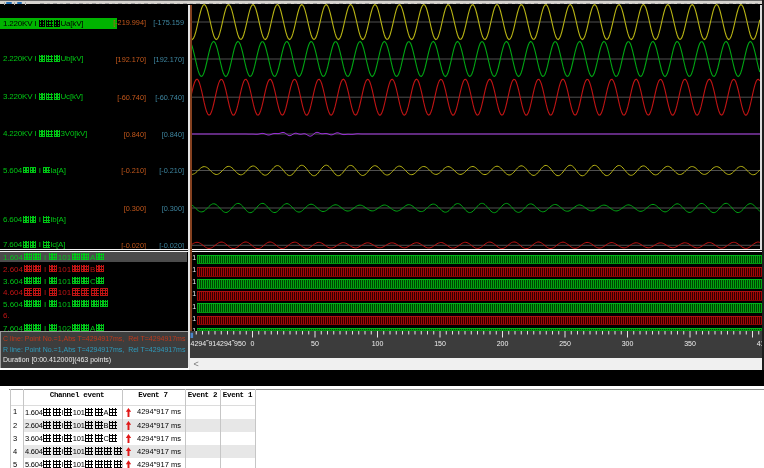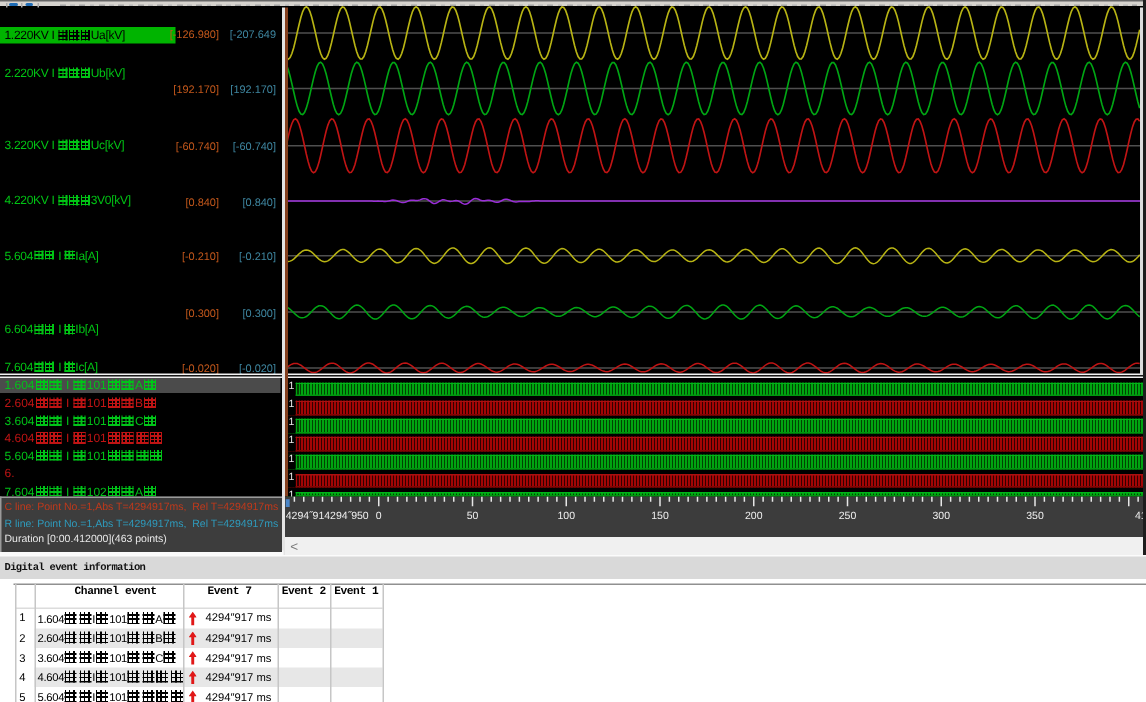--- a/index.html
+++ b/index.html
@@ -73,23 +73,23 @@
 <polyline fill="none" stroke="#00a614" stroke-width="1.1" points="1.0,39.3 2.2,42.5 3.4,46.8 4.6,51.9 5.8,57.2 7.0,62.4 8.2,66.9 9.4,70.2 10.6,72.1 11.8,72.4 13.0,71.0 14.2,68.1 15.4,64.0 16.6,59.0 17.8,53.6 19.0,48.4 20.2,43.8 21.4,40.2 22.6,38.1 23.8,37.5 25.0,38.6 26.2,41.3 27.4,45.2 28.6,50.1 29.8,55.5 31.0,60.7 32.2,65.5 33.4,69.3 34.6,71.7 35.8,72.5 37.0,71.7 38.2,69.3 39.4,65.5 40.6,60.7 41.8,55.5 43.0,50.1 44.2,45.2 45.4,41.3 46.6,38.6 47.8,37.5 49.0,38.1 50.2,40.2 51.4,43.8 52.6,48.4 53.8,53.6 55.0,59.0 56.2,64.0 57.4,68.1 58.6,71.0 59.8,72.4 61.0,72.1 62.2,70.2 63.4,66.9 64.6,62.4 65.8,57.2 67.0,51.9 68.2,46.8 69.4,42.5 70.6,39.3 71.8,37.7 73.0,37.7 74.2,39.3 75.4,42.5 76.6,46.8 77.8,51.9 79.0,57.2 80.2,62.4 81.4,66.9 82.6,70.2 83.8,72.1 85.0,72.4 86.2,71.0 87.4,68.1 88.6,64.0 89.8,59.0 91.0,53.6 92.2,48.4 93.4,43.8 94.6,40.2 95.8,38.1 97.0,37.5 98.2,38.6 99.4,41.3 100.6,45.2 101.8,50.1 103.0,55.5 104.2,60.7 105.4,65.5 106.6,69.3 107.8,71.7 109.0,72.5 110.2,71.7 111.4,69.3 112.6,65.5 113.8,60.7 115.0,55.5 116.2,50.1 117.4,45.2 118.6,41.3 119.8,38.6 121.0,37.5 122.2,38.1 123.4,40.2 124.6,43.8 125.8,48.4 127.0,53.6 128.2,59.0 129.4,64.0 130.6,68.1 131.8,71.0 133.0,72.4 134.2,72.1 135.4,70.2 136.6,66.9 137.8,62.4 139.0,57.2 140.2,51.9 141.4,46.8 142.6,42.5 143.8,39.3 145.0,37.7 146.2,37.7 147.4,39.3 148.6,42.5 149.8,46.8 151.0,51.9 152.2,57.2 153.4,62.4 154.6,66.9 155.8,70.2 157.0,72.1 158.2,72.4 159.4,71.0 160.6,68.1 161.8,64.0 163.0,59.0 164.2,53.6 165.4,48.4 166.6,43.8 167.8,40.2 169.0,38.1 170.2,37.5 171.4,38.6 172.6,41.3 173.8,45.2 175.0,50.1 176.2,55.5 177.4,60.7 178.6,65.5 179.8,69.3 181.0,71.7 182.2,72.5 183.4,71.7 184.6,69.3 185.8,65.5 187.0,60.7 188.2,55.5 189.4,50.1 190.6,45.2 191.8,41.3 193.0,38.6 194.2,37.5 195.4,38.1 196.6,40.2 197.8,43.8 199.0,48.4 200.2,53.6 201.4,59.0 202.6,64.0 203.8,68.1 205.0,71.0 206.2,72.4 207.4,72.1 208.6,70.2 209.8,66.9 211.0,62.4 212.2,57.2 213.4,51.9 214.6,46.8 215.8,42.5 217.0,39.3 218.2,37.7 219.4,37.7 220.6,39.3 221.8,42.5 223.0,46.8 224.2,51.9 225.4,57.2 226.6,62.4 227.8,66.9 229.0,70.2 230.2,72.1 231.4,72.4 232.6,71.0 233.8,68.1 235.0,64.0 236.2,59.0 237.4,53.6 238.6,48.4 239.8,43.8 241.0,40.2 242.2,38.1 243.4,37.5 244.6,38.6 245.8,41.3 247.0,45.2 248.2,50.1 249.4,55.5 250.6,60.7 251.8,65.5 253.0,69.3 254.2,71.7 255.4,72.5 256.6,71.7 257.8,69.3 259.0,65.5 260.2,60.7 261.4,55.5 262.6,50.1 263.8,45.2 265.0,41.3 266.2,38.6 267.4,37.5 268.6,38.1 269.8,40.2 271.0,43.8 272.2,48.4 273.4,53.6 274.6,59.0 275.8,64.0 277.0,68.1 278.2,71.0 279.4,72.4 280.6,72.1 281.8,70.2 283.0,66.9 284.2,62.4 285.4,57.2 286.6,51.9 287.8,46.8 289.0,42.5 290.2,39.3 291.4,37.7 292.6,37.7 293.8,39.3 295.0,42.5 296.2,46.8 297.4,51.9 298.6,57.2 299.8,62.4 301.0,66.9 302.2,70.2 303.4,72.1 304.6,72.4 305.8,71.0 307.0,68.1 308.2,64.0 309.4,59.0 310.6,53.6 311.8,48.4 313.0,43.8 314.2,40.2 315.4,38.1 316.6,37.5 317.8,38.6 319.0,41.3 320.2,45.2 321.4,50.1 322.6,55.5 323.8,60.7 325.0,65.5 326.2,69.3 327.4,71.7 328.6,72.5 329.8,71.7 331.0,69.3 332.2,65.5 333.4,60.7 334.6,55.5 335.8,50.1 337.0,45.2 338.2,41.3 339.4,38.6 340.6,37.5 341.8,38.1 343.0,40.2 344.2,43.8 345.4,48.4 346.6,53.6 347.8,59.0 349.0,64.0 350.2,68.1 351.4,71.0 352.6,72.4 353.8,72.1 355.0,70.2 356.2,66.9 357.4,62.4 358.6,57.2 359.8,51.9 361.0,46.8 362.2,42.5 363.4,39.3 364.6,37.7 365.8,37.7 367.0,39.3 368.2,42.5 369.4,46.8 370.6,51.9 371.8,57.2 373.0,62.4 374.2,66.9 375.4,70.2 376.6,72.1 377.8,72.4 379.0,71.0 380.2,68.1 381.4,64.0 382.6,59.0 383.8,53.6 385.0,48.4 386.2,43.8 387.4,40.2 388.6,38.1 389.8,37.5 391.0,38.6 392.2,41.3 393.4,45.2 394.6,50.1 395.8,55.5 397.0,60.7 398.2,65.5 399.4,69.3 400.6,71.7 401.8,72.5 403.0,71.7 404.2,69.3 405.4,65.5 406.6,60.7 407.8,55.5 409.0,50.1 410.2,45.2 411.4,41.3 412.6,38.6 413.8,37.5 415.0,38.1 416.2,40.2 417.4,43.8 418.6,48.4 419.8,53.6 421.0,59.0 422.2,64.0 423.4,68.1 424.6,71.0 425.8,72.4 427.0,72.1 428.2,70.2 429.4,66.9 430.6,62.4 431.8,57.2 433.0,51.9 434.2,46.8 435.4,42.5 436.6,39.3 437.8,37.7 439.0,37.7 440.2,39.3 441.4,42.5 442.6,46.8 443.8,51.9 445.0,57.2 446.2,62.4 447.4,66.9 448.6,70.2 449.8,72.1 451.0,72.4 452.2,71.0 453.4,68.1 454.6,64.0 455.8,59.0 457.0,53.6 458.2,48.4 459.4,43.8 460.6,40.2 461.8,38.1 463.0,37.5 464.2,38.6 465.4,41.3 466.6,45.2 467.8,50.1 469.0,55.5 470.2,60.7 471.4,65.5 472.6,69.3 473.8,71.7 475.0,72.5 476.2,71.7 477.4,69.3 478.6,65.5 479.8,60.7 481.0,55.5 482.2,50.1 483.4,45.2 484.6,41.3 485.8,38.6 487.0,37.5 488.2,38.1 489.4,40.2 490.6,43.8 491.8,48.4 493.0,53.6 494.2,59.0 495.4,64.0 496.6,68.1 497.8,71.0 499.0,72.4 500.2,72.1 501.4,70.2 502.6,66.9 503.8,62.4 505.0,57.2 506.2,51.9 507.4,46.8 508.6,42.5 509.8,39.3 511.0,37.7 512.2,37.7 513.4,39.3 514.6,42.5 515.8,46.8 517.0,51.9 518.2,57.2 519.4,62.4 520.6,66.9 521.8,70.2 523.0,72.1 524.2,72.4 525.4,71.0 526.6,68.1 527.8,64.0 529.0,59.0 530.2,53.6 531.4,48.4 532.6,43.8 533.8,40.2 535.0,38.1 536.2,37.5 537.4,38.6 538.6,41.3 539.8,45.2 541.0,50.1 542.2,55.5 543.4,60.7 544.6,65.5 545.8,69.3 547.0,71.7 548.2,72.5 549.4,71.7 550.6,69.3 551.8,65.5 553.0,60.7 554.2,55.5 555.4,50.1 556.6,45.2 557.8,41.3 559.0,38.6 560.2,37.5 561.4,38.1 562.6,40.2 563.8,43.8 565.0,48.4 566.2,53.6 567.4,59.0 568.6,64.0 569.8,68.1"></polyline>
 <polyline fill="none" stroke="#c01414" stroke-width="1.1" points="1.0,92.3 2.2,86.9 3.4,82.0 4.6,78.3 5.8,75.9 7.0,75.2 8.2,76.2 9.4,78.8 10.6,82.8 11.8,87.7 13.0,93.2 14.2,98.7 15.4,103.6 16.6,107.6 17.8,110.2 19.0,111.2 20.2,110.5 21.4,108.1 22.6,104.4 23.8,99.5 25.0,94.1 26.2,88.6 27.4,83.5 28.6,79.4 29.8,76.5 31.0,75.3 32.2,75.7 33.4,77.8 34.6,81.3 35.8,86.0 37.0,91.3 38.2,96.9 39.4,102.1 40.6,106.4 41.8,109.5 43.0,111.1 44.2,110.9 45.4,109.1 46.6,105.8 47.8,101.2 49.0,96.0 50.2,90.4 51.4,85.2 52.6,80.6 53.8,77.3 55.0,75.5 56.2,75.3 57.4,76.9 58.6,80.0 59.8,84.3 61.0,89.5 62.2,95.1 63.4,100.4 64.6,105.1 65.8,108.6 67.0,110.7 68.2,111.1 69.4,109.9 70.6,107.0 71.8,102.9 73.0,97.8 74.2,92.3 75.4,86.9 76.6,82.0 77.8,78.3 79.0,75.9 80.2,75.2 81.4,76.2 82.6,78.8 83.8,82.8 85.0,87.7 86.2,93.2 87.4,98.7 88.6,103.6 89.8,107.6 91.0,110.2 92.2,111.2 93.4,110.5 94.6,108.1 95.8,104.4 97.0,99.5 98.2,94.1 99.4,88.6 100.6,83.5 101.8,79.4 103.0,76.5 104.2,75.3 105.4,75.7 106.6,77.8 107.8,81.3 109.0,86.0 110.2,91.3 111.4,96.9 112.6,102.1 113.8,106.4 115.0,109.5 116.2,111.1 117.4,110.9 118.6,109.1 119.8,105.8 121.0,101.2 122.2,96.0 123.4,90.4 124.6,85.2 125.8,80.6 127.0,77.3 128.2,75.5 129.4,75.3 130.6,76.9 131.8,80.0 133.0,84.3 134.2,89.5 135.4,95.1 136.6,100.4 137.8,105.1 139.0,108.6 140.2,110.7 141.4,111.1 142.6,109.9 143.8,107.0 145.0,102.9 146.2,97.8 147.4,92.3 148.6,86.9 149.8,82.0 151.0,78.3 152.2,75.9 153.4,75.2 154.6,76.2 155.8,78.8 157.0,82.8 158.2,87.7 159.4,93.2 160.6,98.7 161.8,103.6 163.0,107.6 164.2,110.2 165.4,111.2 166.6,110.5 167.8,108.1 169.0,104.4 170.2,99.5 171.4,94.1 172.6,88.6 173.8,83.5 175.0,79.4 176.2,76.5 177.4,75.3 178.6,75.7 179.8,77.8 181.0,81.3 182.2,86.0 183.4,91.3 184.6,96.9 185.8,102.1 187.0,106.4 188.2,109.5 189.4,111.1 190.6,110.9 191.8,109.1 193.0,105.8 194.2,101.2 195.4,96.0 196.6,90.4 197.8,85.2 199.0,80.6 200.2,77.3 201.4,75.5 202.6,75.3 203.8,76.9 205.0,80.0 206.2,84.3 207.4,89.5 208.6,95.1 209.8,100.4 211.0,105.1 212.2,108.6 213.4,110.7 214.6,111.1 215.8,109.9 217.0,107.0 218.2,102.9 219.4,97.8 220.6,92.3 221.8,86.9 223.0,82.0 224.2,78.3 225.4,75.9 226.6,75.2 227.8,76.2 229.0,78.8 230.2,82.8 231.4,87.7 232.6,93.2 233.8,98.7 235.0,103.6 236.2,107.6 237.4,110.2 238.6,111.2 239.8,110.5 241.0,108.1 242.2,104.4 243.4,99.5 244.6,94.1 245.8,88.6 247.0,83.5 248.2,79.4 249.4,76.5 250.6,75.3 251.8,75.7 253.0,77.8 254.2,81.3 255.4,86.0 256.6,91.3 257.8,96.9 259.0,102.1 260.2,106.4 261.4,109.5 262.6,111.1 263.8,110.9 265.0,109.1 266.2,105.8 267.4,101.2 268.6,96.0 269.8,90.4 271.0,85.2 272.2,80.6 273.4,77.3 274.6,75.5 275.8,75.3 277.0,76.9 278.2,80.0 279.4,84.3 280.6,89.5 281.8,95.1 283.0,100.4 284.2,105.1 285.4,108.6 286.6,110.7 287.8,111.1 289.0,109.9 290.2,107.0 291.4,102.9 292.6,97.8 293.8,92.3 295.0,86.9 296.2,82.0 297.4,78.3 298.6,75.9 299.8,75.2 301.0,76.2 302.2,78.8 303.4,82.8 304.6,87.7 305.8,93.2 307.0,98.7 308.2,103.6 309.4,107.6 310.6,110.2 311.8,111.2 313.0,110.5 314.2,108.1 315.4,104.4 316.6,99.5 317.8,94.1 319.0,88.6 320.2,83.5 321.4,79.4 322.6,76.5 323.8,75.3 325.0,75.7 326.2,77.8 327.4,81.3 328.6,86.0 329.8,91.3 331.0,96.9 332.2,102.1 333.4,106.4 334.6,109.5 335.8,111.1 337.0,110.9 338.2,109.1 339.4,105.8 340.6,101.2 341.8,96.0 343.0,90.4 344.2,85.2 345.4,80.6 346.6,77.3 347.8,75.5 349.0,75.3 350.2,76.9 351.4,80.0 352.6,84.3 353.8,89.5 355.0,95.1 356.2,100.4 357.4,105.1 358.6,108.6 359.8,110.7 361.0,111.1 362.2,109.9 363.4,107.0 364.6,102.9 365.8,97.8 367.0,92.3 368.2,86.9 369.4,82.0 370.6,78.3 371.8,75.9 373.0,75.2 374.2,76.2 375.4,78.8 376.6,82.8 377.8,87.7 379.0,93.2 380.2,98.7 381.4,103.6 382.6,107.6 383.8,110.2 385.0,111.2 386.2,110.5 387.4,108.1 388.6,104.4 389.8,99.5 391.0,94.1 392.2,88.6 393.4,83.5 394.6,79.4 395.8,76.5 397.0,75.3 398.2,75.7 399.4,77.8 400.6,81.3 401.8,86.0 403.0,91.3 404.2,96.9 405.4,102.1 406.6,106.4 407.8,109.5 409.0,111.1 410.2,110.9 411.4,109.1 412.6,105.8 413.8,101.2 415.0,96.0 416.2,90.4 417.4,85.2 418.6,80.6 419.8,77.3 421.0,75.5 422.2,75.3 423.4,76.9 424.6,80.0 425.8,84.3 427.0,89.5 428.2,95.1 429.4,100.4 430.6,105.1 431.8,108.6 433.0,110.7 434.2,111.1 435.4,109.9 436.6,107.0 437.8,102.9 439.0,97.8 440.2,92.3 441.4,86.9 442.6,82.0 443.8,78.3 445.0,75.9 446.2,75.2 447.4,76.2 448.6,78.8 449.8,82.8 451.0,87.7 452.2,93.2 453.4,98.7 454.6,103.6 455.8,107.6 457.0,110.2 458.2,111.2 459.4,110.5 460.6,108.1 461.8,104.4 463.0,99.5 464.2,94.1 465.4,88.6 466.6,83.5 467.8,79.4 469.0,76.5 470.2,75.3 471.4,75.7 472.6,77.8 473.8,81.3 475.0,86.0 476.2,91.3 477.4,96.9 478.6,102.1 479.8,106.4 481.0,109.5 482.2,111.1 483.4,110.9 484.6,109.1 485.8,105.8 487.0,101.2 488.2,96.0 489.4,90.4 490.6,85.2 491.8,80.6 493.0,77.3 494.2,75.5 495.4,75.3 496.6,76.9 497.8,80.0 499.0,84.3 500.2,89.5 501.4,95.1 502.6,100.4 503.8,105.1 505.0,108.6 506.2,110.7 507.4,111.1 508.6,109.9 509.8,107.0 511.0,102.9 512.2,97.8 513.4,92.3 514.6,86.9 515.8,82.0 517.0,78.3 518.2,75.9 519.4,75.2 520.6,76.2 521.8,78.8 523.0,82.8 524.2,87.7 525.4,93.2 526.6,98.7 527.8,103.6 529.0,107.6 530.2,110.2 531.4,111.2 532.6,110.5 533.8,108.1 535.0,104.4 536.2,99.5 537.4,94.1 538.6,88.6 539.8,83.5 541.0,79.4 542.2,76.5 543.4,75.3 544.6,75.7 545.8,77.8 547.0,81.3 548.2,86.0 549.4,91.3 550.6,96.9 551.8,102.1 553.0,106.4 554.2,109.5 555.4,111.1 556.6,110.9 557.8,109.1 559.0,105.8 560.2,101.2 561.4,96.0 562.6,90.4 563.8,85.2 565.0,80.6 566.2,77.3 567.4,75.5 568.6,75.3 569.8,76.9"></polyline>
 <polyline fill="none" stroke="#9a2ed8" stroke-width="1" points="1.0,130.00 2.0,130.00 3.0,130.00 4.0,130.00 5.0,130.00 6.0,130.00 7.0,130.00 8.0,130.00 9.0,130.00 10.0,130.00 11.0,130.00 12.0,130.00 13.0,130.00 14.0,130.00 15.0,130.00 16.0,130.00 17.0,130.00 18.0,130.00 19.0,130.00 20.0,130.00 21.0,130.00 22.0,130.00 23.0,130.00 24.0,130.00 25.0,130.00 26.0,130.00 27.0,130.00 28.0,130.00 29.0,130.00 30.0,130.00 31.0,130.00 32.0,130.00 33.0,130.00 34.0,130.00 35.0,130.00 36.0,130.00 37.0,130.00 38.0,130.00 39.0,130.00 40.0,130.00 41.0,130.00 42.0,130.00 43.0,130.00 44.0,130.00 45.0,130.00 46.0,130.00 47.0,130.00 48.0,130.00 49.0,130.00 50.0,130.00 51.0,130.00 52.0,130.00 53.0,130.00 54.0,130.00 55.0,130.00 56.0,130.00 57.0,130.04 58.0,130.08 59.0,130.10 60.0,130.10 61.0,130.09 62.0,130.08 63.0,130.10 64.0,130.15 65.0,130.22 66.0,130.28 67.0,130.28 68.0,130.19 69.0,130.01 70.0,129.77 71.0,129.54 72.0,129.40 73.0,129.42 74.0,129.61 75.0,129.96 76.0,130.38 77.0,130.75 78.0,130.99 79.0,131.02 80.0,130.82 81.0,130.48 82.0,130.07 83.0,129.72 84.0,129.50 85.0,129.44 86.0,129.50 87.0,129.59 88.0,129.62 89.0,129.50 90.0,129.24 91.0,128.89 92.0,128.57 93.0,128.43 94.0,128.57 95.0,129.01 96.0,129.69 97.0,130.47 98.0,131.17 99.0,131.61 100.0,131.68 101.0,131.38 102.0,130.82 103.0,130.15 104.0,129.58 105.0,129.24 106.0,129.19 107.0,129.40 108.0,129.74 109.0,130.07 110.0,130.26 111.0,130.25 112.0,130.08 113.0,129.85 114.0,129.72 115.0,129.81 116.0,130.16 117.0,130.73 118.0,131.37 119.0,131.91 120.0,132.17 121.0,132.04 122.0,131.52 123.0,130.71 124.0,129.81 125.0,129.01 126.0,128.49 127.0,128.33 128.0,128.49 129.0,128.87 130.0,129.31 131.0,129.65 132.0,129.82 133.0,129.79 134.0,129.65 135.0,129.51 136.0,129.48 137.0,129.62 138.0,129.93 139.0,130.32 140.0,130.67 141.0,130.86 142.0,130.80 143.0,130.49 144.0,130.01 145.0,129.48 146.0,129.04 147.0,128.81 148.0,128.84 149.0,129.10 150.0,129.51 151.0,129.95 152.0,130.31 153.0,130.53 154.0,130.59 155.0,130.53 156.0,130.41 157.0,130.30 158.0,130.26 159.0,130.27 160.0,130.33 161.0,130.38 162.0,130.39 163.0,130.33 164.0,130.20 165.0,130.05 166.0,129.92 167.0,129.83 168.0,129.81 169.0,129.85 170.0,129.92 171.0,129.98 172.0,130.00 173.0,130.00 174.0,130.00 175.0,130.00 176.0,130.00 177.0,130.00 178.0,130.00 179.0,130.00 180.0,130.00 181.0,130.00 182.0,130.00 183.0,130.00 184.0,130.00 185.0,130.00 186.0,130.00 187.0,130.00 188.0,130.00 189.0,130.00 190.0,130.00 191.0,130.00 192.0,130.00 193.0,130.00 194.0,130.00 195.0,130.00 196.0,130.00 197.0,130.00 198.0,130.00 199.0,130.00 200.0,130.00 201.0,130.00 202.0,130.00 203.0,130.00 204.0,130.00 205.0,130.00 206.0,130.00 207.0,130.00 208.0,130.00 209.0,130.00 210.0,130.00 211.0,130.00 212.0,130.00 213.0,130.00 214.0,130.00 215.0,130.00 216.0,130.00 217.0,130.00 218.0,130.00 219.0,130.00 220.0,130.00 221.0,130.00 222.0,130.00 223.0,130.00 224.0,130.00 225.0,130.00 226.0,130.00 227.0,130.00 228.0,130.00 229.0,130.00 230.0,130.00 231.0,130.00 232.0,130.00 233.0,130.00 234.0,130.00 235.0,130.00 236.0,130.00 237.0,130.00 238.0,130.00 239.0,130.00 240.0,130.00 241.0,130.00 242.0,130.00 243.0,130.00 244.0,130.00 245.0,130.00 246.0,130.00 247.0,130.00 248.0,130.00 249.0,130.00 250.0,130.00 251.0,130.00 252.0,130.00 253.0,130.00 254.0,130.00 255.0,130.00 256.0,130.00 257.0,130.00 258.0,130.00 259.0,130.00 260.0,130.00 261.0,130.00 262.0,130.00 263.0,130.00 264.0,130.00 265.0,130.00 266.0,130.00 267.0,130.00 268.0,130.00 269.0,130.00 270.0,130.00 271.0,130.00 272.0,130.00 273.0,130.00 274.0,130.00 275.0,130.00 276.0,130.00 277.0,130.00 278.0,130.00 279.0,130.00 280.0,130.00 281.0,130.00 282.0,130.00 283.0,130.00 284.0,130.00 285.0,130.00 286.0,130.00 287.0,130.00 288.0,130.00 289.0,130.00 290.0,130.00 291.0,130.00 292.0,130.00 293.0,130.00 294.0,130.00 295.0,130.00 296.0,130.00 297.0,130.00 298.0,130.00 299.0,130.00 300.0,130.00 301.0,130.00 302.0,130.00 303.0,130.00 304.0,130.00 305.0,130.00 306.0,130.00 307.0,130.00 308.0,130.00 309.0,130.00 310.0,130.00 311.0,130.00 312.0,130.00 313.0,130.00 314.0,130.00 315.0,130.00 316.0,130.00 317.0,130.00 318.0,130.00 319.0,130.00 320.0,130.00 321.0,130.00 322.0,130.00 323.0,130.00 324.0,130.00 325.0,130.00 326.0,130.00 327.0,130.00 328.0,130.00 329.0,130.00 330.0,130.00 331.0,130.00 332.0,130.00 333.0,130.00 334.0,130.00 335.0,130.00 336.0,130.00 337.0,130.00 338.0,130.00 339.0,130.00 340.0,130.00 341.0,130.00 342.0,130.00 343.0,130.00 344.0,130.00 345.0,130.00 346.0,130.00 347.0,130.00 348.0,130.00 349.0,130.00 350.0,130.00 351.0,130.00 352.0,130.00 353.0,130.00 354.0,130.00 355.0,130.00 356.0,130.00 357.0,130.00 358.0,130.00 359.0,130.00 360.0,130.00 361.0,130.00 362.0,130.00 363.0,130.00 364.0,130.00 365.0,130.00 366.0,130.00 367.0,130.00 368.0,130.00 369.0,130.00 370.0,130.00 371.0,130.00 372.0,130.00 373.0,130.00 374.0,130.00 375.0,130.00 376.0,130.00 377.0,130.00 378.0,130.00 379.0,130.00 380.0,130.00 381.0,130.00 382.0,130.00 383.0,130.00 384.0,130.00 385.0,130.00 386.0,130.00 387.0,130.00 388.0,130.00 389.0,130.00 390.0,130.00 391.0,130.00 392.0,130.00 393.0,130.00 394.0,130.00 395.0,130.00 396.0,130.00 397.0,130.00 398.0,130.00 399.0,130.00 400.0,130.00 401.0,130.00 402.0,130.00 403.0,130.00 404.0,130.00 405.0,130.00 406.0,130.00 407.0,130.00 408.0,130.00 409.0,130.00 410.0,130.00 411.0,130.00 412.0,130.00 413.0,130.00 414.0,130.00 415.0,130.00 416.0,130.00 417.0,130.00 418.0,130.00 419.0,130.00 420.0,130.00 421.0,130.00 422.0,130.00 423.0,130.00 424.0,130.00 425.0,130.00 426.0,130.00 427.0,130.00 428.0,130.00 429.0,130.00 430.0,130.00 431.0,130.00 432.0,130.00 433.0,130.00 434.0,130.00 435.0,130.00 436.0,130.00 437.0,130.00 438.0,130.00 439.0,130.00 440.0,130.00 441.0,130.00 442.0,130.00 443.0,130.00 444.0,130.00 445.0,130.00 446.0,130.00 447.0,130.00 448.0,130.00 449.0,130.00 450.0,130.00 451.0,130.00 452.0,130.00 453.0,130.00 454.0,130.00 455.0,130.00 456.0,130.00 457.0,130.00 458.0,130.00 459.0,130.00 460.0,130.00 461.0,130.00 462.0,130.00 463.0,130.00 464.0,130.00 465.0,130.00 466.0,130.00 467.0,130.00 468.0,130.00 469.0,130.00 470.0,130.00 471.0,130.00 472.0,130.00 473.0,130.00 474.0,130.00 475.0,130.00 476.0,130.00 477.0,130.00 478.0,130.00 479.0,130.00 480.0,130.00 481.0,130.00 482.0,130.00 483.0,130.00 484.0,130.00 485.0,130.00 486.0,130.00 487.0,130.00 488.0,130.00 489.0,130.00 490.0,130.00 491.0,130.00 492.0,130.00 493.0,130.00 494.0,130.00 495.0,130.00 496.0,130.00 497.0,130.00 498.0,130.00 499.0,130.00 500.0,130.00 501.0,130.00 502.0,130.00 503.0,130.00 504.0,130.00 505.0,130.00 506.0,130.00 507.0,130.00 508.0,130.00 509.0,130.00 510.0,130.00 511.0,130.00 512.0,130.00 513.0,130.00 514.0,130.00 515.0,130.00 516.0,130.00 517.0,130.00 518.0,130.00 519.0,130.00 520.0,130.00 521.0,130.00 522.0,130.00 523.0,130.00 524.0,130.00 525.0,130.00 526.0,130.00 527.0,130.00 528.0,130.00 529.0,130.00 530.0,130.00 531.0,130.00 532.0,130.00 533.0,130.00 534.0,130.00 535.0,130.00 536.0,130.00 537.0,130.00 538.0,130.00 539.0,130.00 540.0,130.00 541.0,130.00 542.0,130.00 543.0,130.00 544.0,130.00 545.0,130.00 546.0,130.00 547.0,130.00 548.0,130.00 549.0,130.00 550.0,130.00 551.0,130.00 552.0,130.00 553.0,130.00 554.0,130.00 555.0,130.00 556.0,130.00 557.0,130.00 558.0,130.00 559.0,130.00 560.0,130.00 561.0,130.00 562.0,130.00 563.0,130.00 564.0,130.00 565.0,130.00 566.0,130.00 567.0,130.00 568.0,130.00 569.0,130.00 570.0,130.00"></polyline>
 <polyline fill="none" stroke="#b8b414" stroke-width="1" points="1.0,170.3 2.2,170.4 3.4,170.1 4.6,169.6 5.8,168.7 7.0,167.6 8.2,166.4 9.4,165.2 10.6,164.2 11.8,163.3 13.0,162.8 14.2,162.6 15.4,162.8 16.6,163.3 17.8,164.1 19.0,165.2 20.2,166.4 21.4,167.6 22.6,168.7 23.8,169.6 25.0,170.2 26.2,170.5 27.4,170.4 28.6,169.9 29.8,169.1 31.0,168.0 32.2,166.8 33.4,165.6 34.6,164.4 35.8,163.4 37.0,162.7 38.2,162.4 39.4,162.4 40.6,162.9 41.8,163.7 43.0,164.7 44.2,166.0 45.4,167.3 46.6,168.5 47.8,169.6 49.0,170.3 50.2,170.8 51.4,170.8 52.6,170.4 53.8,169.6 55.0,168.6 56.2,167.3 57.4,165.9 58.6,164.6 59.8,163.5 61.0,162.6 62.2,162.1 63.4,162.0 64.6,162.3 65.8,163.1 67.0,164.1 68.2,165.4 69.4,166.9 70.6,168.3 71.8,169.5 73.0,170.5 74.2,171.1 75.4,171.2 76.6,170.9 77.8,170.2 79.0,169.2 80.2,167.8 81.4,166.4 82.6,164.9 83.8,163.6 85.0,162.5 86.2,161.8 87.4,161.6 88.6,161.8 89.8,162.5 91.0,163.5 92.2,164.9 93.4,166.4 94.6,167.9 95.8,169.3 97.0,170.5 98.2,171.2 99.4,171.6 100.6,171.4 101.8,170.8 103.0,169.8 104.2,168.4 105.4,166.9 106.6,165.3 107.8,163.8 109.0,162.6 110.2,161.7 111.4,161.3 112.6,161.4 113.8,161.9 115.0,162.9 116.2,164.3 117.4,165.8 118.6,167.4 119.8,169.0 121.0,170.3 122.2,171.2 123.4,171.7 124.6,171.7 125.8,171.2 127.0,170.3 128.2,169.0 129.4,167.4 130.6,165.8 131.8,164.3 133.0,162.9 134.2,161.9 135.4,161.3 136.6,161.2 137.8,161.6 139.0,162.5 140.2,163.8 141.4,165.3 142.6,166.9 143.8,168.5 145.0,169.9 146.2,170.9 147.4,171.6 148.6,171.7 149.8,171.4 151.0,170.6 152.2,169.4 153.4,168.0 154.6,166.4 155.8,164.8 157.0,163.4 158.2,162.3 159.4,161.6 160.6,161.4 161.8,161.6 163.0,162.3 164.2,163.4 165.4,164.8 166.6,166.4 167.8,167.9 169.0,169.3 170.2,170.4 171.4,171.2 172.6,171.5 173.8,171.3 175.0,170.7 176.2,169.7 177.4,168.4 178.6,166.9 179.8,165.4 181.0,164.0 182.2,162.9 183.4,162.1 184.6,161.7 185.8,161.8 187.0,162.4 188.2,163.3 189.4,164.5 190.6,165.9 191.8,167.3 193.0,168.7 194.2,169.8 195.4,170.6 196.6,171.0 197.8,171.0 199.0,170.6 200.2,169.7 201.4,168.6 202.6,167.3 203.8,165.9 205.0,164.6 206.2,163.5 207.4,162.7 208.6,162.2 209.8,162.1 211.0,162.5 212.2,163.2 213.4,164.3 214.6,165.5 215.8,166.8 217.0,168.1 218.2,169.2 219.4,170.1 220.6,170.6 221.8,170.7 223.0,170.4 224.2,169.8 225.4,168.8 226.6,167.7 227.8,166.4 229.0,165.2 230.2,164.0 231.4,163.2 232.6,162.6 233.8,162.5 235.0,162.7 236.2,163.2 237.4,164.1 238.6,165.2 239.8,166.4 241.0,167.6 242.2,168.7 243.4,169.6 244.6,170.2 245.8,170.4 247.0,170.3 248.2,169.8 249.4,169.0 250.6,168.0 251.8,166.8 253.0,165.6 254.2,164.5 255.4,163.6 256.6,162.9 257.8,162.6 259.0,162.7 260.2,163.1 261.4,163.9 262.6,164.8 263.8,166.0 265.0,167.2 266.2,168.3 267.4,169.3 268.6,170.0 269.8,170.4 271.0,170.4 272.2,170.0 273.4,169.3 274.6,168.4 275.8,167.2 277.0,166.0 278.2,164.8 279.4,163.8 280.6,163.0 281.8,162.6 283.0,162.5 284.2,162.8 285.4,163.5 286.6,164.4 287.8,165.6 289.0,166.8 290.2,168.0 291.4,169.1 292.6,170.0 293.8,170.5 295.0,170.6 296.2,170.4 297.4,169.8 298.6,168.8 299.8,167.7 301.0,166.4 302.2,165.1 303.4,164.0 304.6,163.0 305.8,162.4 307.0,162.2 308.2,162.4 309.4,163.0 310.6,163.9 311.8,165.1 313.0,166.4 314.2,167.7 315.4,169.0 316.6,170.0 317.8,170.7 319.0,171.0 320.2,170.9 321.4,170.3 322.6,169.4 323.8,168.2 325.0,166.9 326.2,165.4 327.4,164.1 328.6,163.0 329.8,162.2 331.0,161.8 332.2,161.9 333.4,162.4 334.6,163.3 335.8,164.5 337.0,165.9 338.2,167.4 339.4,168.8 340.6,170.0 341.8,170.9 343.0,171.3 344.2,171.4 345.4,170.9 346.6,170.0 347.8,168.8 349.0,167.4 350.2,165.9 351.4,164.4 352.6,163.1 353.8,162.1 355.0,161.5 356.2,161.4 357.4,161.8 358.6,162.7 359.8,163.9 361.0,165.3 362.2,166.9 363.4,168.4 364.6,169.8 365.8,170.9 367.0,171.5 368.2,171.7 369.4,171.4 370.6,170.6 371.8,169.4 373.0,168.0 374.2,166.4 375.4,164.8 376.6,163.3 377.8,162.2 379.0,161.5 380.2,161.2 381.4,161.5 382.6,162.2 383.8,163.3 385.0,164.8 386.2,166.4 387.4,168.0 388.6,169.5 389.8,170.7 391.0,171.5 392.2,171.8 393.4,171.6 394.6,171.0 395.8,169.9 397.0,168.5 398.2,166.9 399.4,165.3 400.6,163.8 401.8,162.5 403.0,161.7 404.2,161.3 405.4,161.4 406.6,161.9 407.8,162.9 409.0,164.3 410.2,165.8 411.4,167.4 412.6,168.9 413.8,170.2 415.0,171.1 416.2,171.6 417.4,171.6 418.6,171.1 419.8,170.2 421.0,168.9 422.2,167.4 423.4,165.8 424.6,164.4 425.8,163.1 427.0,162.1 428.2,161.6 429.4,161.5 430.6,161.9 431.8,162.8 433.0,164.0 434.2,165.4 435.4,166.9 436.6,168.3 437.8,169.6 439.0,170.6 440.2,171.2 441.4,171.3 442.6,171.0 443.8,170.2 445.0,169.2 446.2,167.8 447.4,166.4 448.6,165.0 449.8,163.7 451.0,162.7 452.2,162.1 453.4,161.9 454.6,162.1 455.8,162.8 457.0,163.8 458.2,165.0 459.4,166.4 460.6,167.8 461.8,169.0 463.0,170.0 464.2,170.6 465.4,170.9 466.6,170.7 467.8,170.2 469.0,169.3 470.2,168.1 471.4,166.8 472.6,165.5 473.8,164.3 475.0,163.3 476.2,162.6 477.4,162.3 478.6,162.4 479.8,162.9 481.0,163.7 482.2,164.7 483.4,166.0 484.6,167.2 485.8,168.4 487.0,169.4 488.2,170.2 489.4,170.5 490.6,170.5 491.8,170.1 493.0,169.4 494.2,168.4 495.4,167.2 496.6,166.0 497.8,164.8 499.0,163.8 500.2,163.0 501.4,162.6 502.6,162.6 503.8,162.9 505.0,163.5 506.2,164.5 507.4,165.6 508.6,166.8 509.8,168.0 511.0,169.0 512.2,169.8 513.4,170.3 514.6,170.4 515.8,170.2 517.0,169.6 518.2,168.7 519.4,167.6 520.6,166.4 521.8,165.2 523.0,164.2 524.2,163.3 525.4,162.8 526.6,162.6 527.8,162.8 529.0,163.3 530.2,164.1 531.4,165.2 532.6,166.4 533.8,167.6 535.0,168.7 536.2,169.6 537.4,170.2 538.6,170.5 539.8,170.4 541.0,169.9 542.2,169.1 543.4,168.0 544.6,166.8 545.8,165.6 547.0,164.4 548.2,163.4 549.4,162.8 550.6,162.4 551.8,162.5 553.0,162.9 554.2,163.7 555.4,164.7 556.6,166.0 557.8,167.3 559.0,168.5 560.2,169.5 561.4,170.3 562.6,170.7 563.8,170.7 565.0,170.4 566.2,169.6 567.4,168.5 568.6,167.3 569.8,165.9"></polyline>
 <polyline fill="none" stroke="#00a614" stroke-width="1" points="1.0,200.7 2.2,201.3 3.4,202.2 4.6,203.3 5.8,204.5 7.0,205.6 8.2,206.6 9.4,207.4 10.6,207.8 11.8,207.9 13.0,207.6 14.2,207.0 15.4,206.1 16.6,204.9 17.8,203.7 19.0,202.4 20.2,201.3 21.4,200.5 22.6,199.9 23.8,199.8 25.0,200.0 26.2,200.6 27.4,201.6 28.6,202.8 29.8,204.1 31.0,205.4 32.2,206.6 33.4,207.6 34.6,208.2 35.8,208.5 37.0,208.3 38.2,207.7 39.4,206.7 40.6,205.5 41.8,204.1 43.0,202.7 44.2,201.4 45.4,200.4 46.6,199.7 47.8,199.4 49.0,199.5 50.2,200.1 51.4,201.0 52.6,202.2 53.8,203.6 55.0,205.1 56.2,206.4 57.4,207.5 58.6,208.3 59.8,208.7 61.0,208.6 62.2,208.1 63.4,207.2 64.6,206.0 65.8,204.6 67.0,203.2 68.2,201.8 69.4,200.6 70.6,199.8 71.8,199.4 73.0,199.4 74.2,199.8 75.4,200.7 76.6,201.8 77.8,203.2 79.0,204.6 80.2,206.0 81.4,207.1 82.6,208.0 83.8,208.5 85.0,208.5 86.2,208.2 87.4,207.4 88.6,206.3 89.8,205.0 91.0,203.7 92.2,202.3 93.4,201.2 94.6,200.3 95.8,199.8 97.0,199.6 98.2,199.9 99.4,200.6 100.6,201.6 101.8,202.8 103.0,204.1 104.2,205.4 105.4,206.5 106.6,207.4 107.8,207.9 109.0,208.1 110.2,207.9 111.4,207.3 112.6,206.4 113.8,205.3 115.0,204.1 116.2,202.9 117.4,201.8 118.6,201.0 119.8,200.4 121.0,200.2 122.2,200.3 123.4,200.8 124.6,201.6 125.8,202.6 127.0,203.7 128.2,204.8 129.4,205.9 130.6,206.7 131.8,207.3 133.0,207.5 134.2,207.4 135.4,207.0 136.6,206.3 137.8,205.5 139.0,204.4 140.2,203.4 141.4,202.4 142.6,201.6 143.8,201.1 145.0,200.8 146.2,200.8 147.4,201.1 148.6,201.7 149.8,202.5 151.0,203.4 152.2,204.4 153.4,205.3 154.6,206.1 155.8,206.7 157.0,207.0 158.2,207.0 159.4,206.8 160.6,206.3 161.8,205.5 163.0,204.7 164.2,203.8 165.4,202.9 166.6,202.1 167.8,201.5 169.0,201.2 170.2,201.1 171.4,201.3 172.6,201.7 173.8,202.4 175.0,203.2 176.2,204.1 177.4,205.0 178.6,205.7 179.8,206.4 181.0,206.8 182.2,206.9 183.4,206.8 184.6,206.4 185.8,205.7 187.0,205.0 188.2,204.1 189.4,203.2 190.6,202.4 191.8,201.7 193.0,201.2 194.2,201.0 195.4,201.1 196.6,201.5 197.8,202.1 199.0,202.9 200.2,203.8 201.4,204.7 202.6,205.6 203.8,206.3 205.0,206.8 206.2,207.1 207.4,207.1 208.6,206.7 209.8,206.2 211.0,205.4 212.2,204.4 213.4,203.4 214.6,202.5 215.8,201.6 217.0,201.0 218.2,200.7 219.4,200.7 220.6,201.0 221.8,201.6 223.0,202.4 224.2,203.4 225.4,204.4 226.6,205.5 227.8,206.4 229.0,207.1 230.2,207.5 231.4,207.6 232.6,207.4 233.8,206.8 235.0,205.9 236.2,204.9 237.4,203.7 238.6,202.6 239.8,201.5 241.0,200.7 242.2,200.2 243.4,200.1 244.6,200.3 245.8,200.9 247.0,201.8 248.2,202.9 249.4,204.1 250.6,205.3 251.8,206.5 253.0,207.4 254.2,208.0 255.4,208.2 256.6,208.0 257.8,207.5 259.0,206.6 260.2,205.4 261.4,204.1 262.6,202.8 263.8,201.6 265.0,200.5 266.2,199.9 267.4,199.6 268.6,199.7 269.8,200.2 271.0,201.1 272.2,202.3 273.4,203.6 274.6,205.0 275.8,206.4 277.0,207.4 278.2,208.2 279.4,208.6 280.6,208.5 281.8,208.0 283.0,207.2 284.2,206.0 285.4,204.6 286.6,203.2 287.8,201.8 289.0,200.6 290.2,199.8 291.4,199.4 292.6,199.4 293.8,199.8 295.0,200.6 296.2,201.8 297.4,203.2 298.6,204.6 299.8,206.0 301.0,207.2 302.2,208.1 303.4,208.6 304.6,208.7 305.8,208.3 307.0,207.5 308.2,206.4 309.4,205.1 310.6,203.6 311.8,202.3 313.0,201.0 314.2,200.1 315.4,199.6 316.6,199.4 317.8,199.7 319.0,200.4 320.2,201.5 321.4,202.7 322.6,204.1 323.8,205.5 325.0,206.7 326.2,207.6 327.4,208.2 328.6,208.4 329.8,208.1 331.0,207.5 332.2,206.6 333.4,205.4 334.6,204.1 335.8,202.8 337.0,201.7 338.2,200.7 339.4,200.1 340.6,199.9 341.8,200.0 343.0,200.6 344.2,201.4 345.4,202.5 346.6,203.7 347.8,204.9 349.0,206.0 350.2,206.9 351.4,207.5 352.6,207.8 353.8,207.7 355.0,207.3 356.2,206.5 357.4,205.6 358.6,204.5 359.8,203.3 361.0,202.3 362.2,201.4 363.4,200.8 364.6,200.5 365.8,200.5 367.0,200.9 368.2,201.5 369.4,202.4 370.6,203.4 371.8,204.4 373.0,205.4 374.2,206.3 375.4,206.9 376.6,207.2 377.8,207.2 379.0,207.0 380.2,206.4 381.4,205.6 382.6,204.7 383.8,203.8 385.0,202.8 386.2,202.0 387.4,201.4 388.6,201.0 389.8,200.9 391.0,201.2 392.2,201.6 393.4,202.3 394.6,203.2 395.8,204.1 397.0,205.0 398.2,205.8 399.4,206.4 400.6,206.8 401.8,206.9 403.0,206.8 404.2,206.4 405.4,205.8 406.6,205.0 407.8,204.1 409.0,203.2 410.2,202.4 411.4,201.7 412.6,201.3 413.8,201.1 415.0,201.2 416.2,201.5 417.4,202.1 418.6,202.9 419.8,203.8 421.0,204.7 422.2,205.5 423.4,206.2 424.6,206.7 425.8,206.9 427.0,206.9 428.2,206.6 429.4,206.0 430.6,205.3 431.8,204.4 433.0,203.5 434.2,202.6 435.4,201.8 436.6,201.2 437.8,200.9 439.0,200.9 440.2,201.2 441.4,201.7 442.6,202.5 443.8,203.4 445.0,204.4 446.2,205.4 447.4,206.2 448.6,206.9 449.8,207.3 451.0,207.3 452.2,207.1 453.4,206.6 454.6,205.8 455.8,204.8 457.0,203.7 458.2,202.7 459.4,201.7 460.6,201.0 461.8,200.5 463.0,200.4 464.2,200.6 465.4,201.1 466.6,201.9 467.8,203.0 469.0,204.1 470.2,205.2 471.4,206.3 472.6,207.1 473.8,207.7 475.0,207.9 476.2,207.8 477.4,207.2 478.6,206.4 479.8,205.3 481.0,204.1 482.2,202.9 483.4,201.7 484.6,200.8 485.8,200.1 487.0,199.8 488.2,199.9 489.4,200.4 490.6,201.3 491.8,202.4 493.0,203.7 494.2,205.0 495.4,206.2 496.6,207.3 497.8,208.0 499.0,208.4 500.2,208.4 501.4,207.9 502.6,207.0 503.8,205.9 505.0,204.6 506.2,203.2 507.4,201.9 508.6,200.7 509.8,199.9 511.0,199.5 512.2,199.4 513.4,199.9 514.6,200.7 515.8,201.8 517.0,203.2 518.2,204.6 519.4,206.0 520.6,207.2 521.8,208.1 523.0,208.6 524.2,208.7 525.4,208.3 526.6,207.5 527.8,206.4 529.0,205.1 530.2,203.6 531.4,202.2 532.6,201.0 533.8,200.0 535.0,199.5 536.2,199.3 537.4,199.6 538.6,200.3 539.8,201.4 541.0,202.7 542.2,204.1 543.4,205.5 544.6,206.8 545.8,207.8 547.0,208.4 548.2,208.6 549.4,208.3 550.6,207.7 551.8,206.7 553.0,205.5 554.2,204.1 555.4,202.7 556.6,201.5 557.8,200.5 559.0,199.9 560.2,199.6 561.4,199.8 562.6,200.3 563.8,201.2 565.0,202.4 566.2,203.7 567.4,205.0 568.6,206.2 569.8,207.2"></polyline>
 <polyline fill="none" stroke="#c01414" stroke-width="1" points="1.0,241.1 2.2,240.2 3.4,239.4 4.6,238.8 5.8,238.4 7.0,238.3 8.2,238.4 9.4,238.9 10.6,239.5 11.8,240.4 13.0,241.3 14.2,242.2 15.4,243.1 16.6,243.8 17.8,244.3 19.0,244.4 20.2,244.3 21.4,243.9 22.6,243.3 23.8,242.4 25.0,241.5 26.2,240.5 27.4,239.6 28.6,238.8 29.8,238.3 31.0,238.1 32.2,238.1 33.4,238.5 34.6,239.1 35.8,240.0 37.0,241.0 38.2,242.0 39.4,242.9 40.6,243.7 41.8,244.3 43.0,244.6 44.2,244.6 45.4,244.2 46.6,243.6 47.8,242.8 49.0,241.8 50.2,240.8 51.4,239.8 52.6,239.0 53.8,238.3 55.0,238.0 56.2,238.0 57.4,238.3 58.6,238.8 59.8,239.7 61.0,240.6 62.2,241.6 63.4,242.6 64.6,243.5 65.8,244.2 67.0,244.6 68.2,244.6 69.4,244.4 70.6,243.9 71.8,243.1 73.0,242.1 74.2,241.1 75.4,240.1 76.6,239.2 77.8,238.5 79.0,238.1 80.2,238.0 81.4,238.2 82.6,238.7 83.8,239.4 85.0,240.3 86.2,241.3 87.4,242.3 88.6,243.2 89.8,243.9 91.0,244.4 92.2,244.5 93.4,244.4 94.6,244.0 95.8,243.3 97.0,242.4 98.2,241.5 99.4,240.5 100.6,239.6 101.8,238.9 103.0,238.4 104.2,238.2 105.4,238.2 106.6,238.6 107.8,239.2 109.0,240.1 110.2,241.0 111.4,241.9 112.6,242.8 113.8,243.5 115.0,244.1 116.2,244.3 117.4,244.3 118.6,244.0 119.8,243.4 121.0,242.6 122.2,241.8 123.4,240.8 124.6,240.0 125.8,239.3 127.0,238.7 128.2,238.4 129.4,238.4 130.6,238.7 131.8,239.2 133.0,239.9 134.2,240.7 135.4,241.6 136.6,242.4 137.8,243.2 139.0,243.7 140.2,244.0 141.4,244.1 142.6,243.9 143.8,243.4 145.0,242.8 146.2,242.0 147.4,241.2 148.6,240.3 149.8,239.6 151.0,239.1 152.2,238.7 153.4,238.6 154.6,238.8 155.8,239.2 157.0,239.8 158.2,240.5 159.4,241.3 160.6,242.1 161.8,242.8 163.0,243.4 164.2,243.7 165.4,243.9 166.6,243.8 167.8,243.4 169.0,242.9 170.2,242.2 171.4,241.4 172.6,240.7 173.8,240.0 175.0,239.4 176.2,239.0 177.4,238.8 178.6,238.9 179.8,239.2 181.0,239.7 182.2,240.3 183.4,241.0 184.6,241.8 185.8,242.5 187.0,243.1 188.2,243.5 189.4,243.7 190.6,243.7 191.8,243.5 193.0,243.0 194.2,242.4 195.4,241.7 196.6,240.9 197.8,240.2 199.0,239.6 200.2,239.1 201.4,238.9 202.6,238.9 203.8,239.1 205.0,239.5 206.2,240.1 207.4,240.8 208.6,241.6 209.8,242.3 211.0,242.9 212.2,243.4 213.4,243.7 214.6,243.8 215.8,243.6 217.0,243.2 218.2,242.6 219.4,241.9 220.6,241.2 221.8,240.4 223.0,239.7 224.2,239.2 225.4,238.9 226.6,238.7 227.8,238.9 229.0,239.2 230.2,239.8 231.4,240.5 232.6,241.3 233.8,242.1 235.0,242.8 236.2,243.4 237.4,243.8 238.6,243.9 239.8,243.9 241.0,243.5 242.2,243.0 243.4,242.2 244.6,241.4 245.8,240.6 247.0,239.8 248.2,239.2 249.4,238.8 250.6,238.5 251.8,238.6 253.0,238.9 254.2,239.5 255.4,240.2 256.6,241.0 257.8,241.9 259.0,242.7 260.2,243.4 261.4,243.9 262.6,244.2 263.8,244.1 265.0,243.9 266.2,243.3 267.4,242.6 268.6,241.8 269.8,240.8 271.0,240.0 272.2,239.2 273.4,238.7 274.6,238.3 275.8,238.3 277.0,238.6 278.2,239.1 279.4,239.8 280.6,240.7 281.8,241.6 283.0,242.5 284.2,243.3 285.4,244.0 286.6,244.3 287.8,244.4 289.0,244.2 290.2,243.7 291.4,243.0 292.6,242.1 293.8,241.1 295.0,240.2 296.2,239.3 297.4,238.6 298.6,238.2 299.8,238.1 301.0,238.2 302.2,238.7 303.4,239.4 304.6,240.3 305.8,241.3 307.0,242.3 308.2,243.2 309.4,243.9 310.6,244.4 311.8,244.6 313.0,244.5 314.2,244.0 315.4,243.4 316.6,242.5 317.8,241.5 319.0,240.5 320.2,239.5 321.4,238.7 322.6,238.2 323.8,238.0 325.0,238.0 326.2,238.4 327.4,239.1 328.6,240.0 329.8,241.0 331.0,242.0 332.2,243.0 333.4,243.8 334.6,244.3 335.8,244.6 337.0,244.6 338.2,244.3 339.4,243.6 340.6,242.8 341.8,241.8 343.0,240.8 344.2,239.8 345.4,239.0 346.6,238.4 347.8,238.0 349.0,238.0 350.2,238.3 351.4,238.9 352.6,239.7 353.8,240.6 355.0,241.6 356.2,242.6 357.4,243.5 358.6,244.1 359.8,244.5 361.0,244.5 362.2,244.3 363.4,243.8 364.6,243.0 365.8,242.1 367.0,241.1 368.2,240.2 369.4,239.3 370.6,238.7 371.8,238.3 373.0,238.1 374.2,238.3 375.4,238.8 376.6,239.5 377.8,240.4 379.0,241.3 380.2,242.2 381.4,243.1 382.6,243.8 383.8,244.2 385.0,244.3 386.2,244.2 387.4,243.8 388.6,243.2 389.8,242.4 391.0,241.5 392.2,240.5 393.4,239.7 394.6,239.0 395.8,238.6 397.0,238.4 398.2,238.5 399.4,238.8 400.6,239.4 401.8,240.1 403.0,241.0 404.2,241.9 405.4,242.7 406.6,243.4 407.8,243.8 409.0,244.1 410.2,244.0 411.4,243.8 412.6,243.2 413.8,242.5 415.0,241.7 416.2,240.9 417.4,240.1 418.6,239.4 419.8,238.9 421.0,238.7 422.2,238.6 423.4,238.9 424.6,239.4 425.8,240.0 427.0,240.8 428.2,241.6 429.4,242.3 430.6,243.0 431.8,243.5 433.0,243.8 434.2,243.9 435.4,243.7 436.6,243.3 437.8,242.7 439.0,241.9 440.2,241.2 441.4,240.4 442.6,239.7 443.8,239.2 445.0,238.9 446.2,238.8 447.4,238.9 448.6,239.3 449.8,239.9 451.0,240.5 452.2,241.3 453.4,242.1 454.6,242.7 455.8,243.3 457.0,243.6 458.2,243.8 459.4,243.7 460.6,243.3 461.8,242.8 463.0,242.2 464.2,241.4 465.4,240.7 466.6,240.0 467.8,239.4 469.0,239.0 470.2,238.9 471.4,238.9 472.6,239.2 473.8,239.7 475.0,240.3 476.2,241.0 477.4,241.8 478.6,242.5 479.8,243.1 481.0,243.5 482.2,243.8 483.4,243.7 484.6,243.5 485.8,243.0 487.0,242.4 488.2,241.7 489.4,240.9 490.6,240.2 491.8,239.5 493.0,239.1 494.2,238.8 495.4,238.8 496.6,239.0 497.8,239.4 499.0,240.0 500.2,240.8 501.4,241.6 502.6,242.3 503.8,243.0 505.0,243.5 506.2,243.9 507.4,243.9 508.6,243.7 509.8,243.3 511.0,242.7 512.2,242.0 513.4,241.2 514.6,240.3 515.8,239.6 517.0,239.0 518.2,238.7 519.4,238.6 520.6,238.7 521.8,239.1 523.0,239.7 524.2,240.5 525.4,241.3 526.6,242.2 527.8,242.9 529.0,243.6 530.2,244.0 531.4,244.2 532.6,244.1 533.8,243.7 535.0,243.1 536.2,242.3 537.4,241.5 538.6,240.6 539.8,239.7 541.0,239.0 542.2,238.5 543.4,238.3 544.6,238.4 545.8,238.7 547.0,239.3 548.2,240.1 549.4,241.0 550.6,241.9 551.8,242.8 553.0,243.6 554.2,244.1 555.4,244.4 556.6,244.4 557.8,244.1 559.0,243.5 560.2,242.7 561.4,241.8 562.6,240.8 563.8,239.9 565.0,239.1 566.2,238.5 567.4,238.1 568.6,238.1 569.8,238.4"></polyline>
 </svg>
 
 <div class="dsel"></div>
 <div class="al sel" style="top:18.0px">1.220KV I <i class="c"></i><i class="c"></i><i class="c"></i>Ua[kV]</div>
-<div class="v v1" style="top:18.8px">[-126.980]</div>
-<div class="v v2" style="top:18.8px">[-207.649</div>
-<div class="al" style="top:45px">2.220KV I <i class="c"></i><i class="c"></i><i class="c"></i>Ub[kV]</div>
+<div class="v v1" style="top:18.8px">[-219.994]</div>
+<div class="v v2" style="top:18.8px">[-175.159</div>
+<div class="al" style="top:55.0px">2.220KV I <i class="c"></i><i class="c"></i><i class="c"></i>Ub[kV]</div>
 <div class="v v1" style="top:55.8px">[192.170]</div>
 <div class="v v2" style="top:55.8px">[192.170]</div>
 <div class="al" style="top:93.2px">3.220KV I <i class="c"></i><i class="c"></i><i class="c"></i>Uc[kV]</div>
 <div class="v v1" style="top:94.0px">[-60.740]</div>
 <div class="v v2" style="top:94.0px">[-60.740]</div>
 <div class="al" style="top:130.0px">4.220KV I <i class="c"></i><i class="c"></i><i class="c"></i>3V0[kV]</div>
 <div class="v v1" style="top:130.8px">[0.840]</div>
 <div class="v v2" style="top:130.8px">[0.840]</div>
 <div class="al" style="top:166.5px">5.604<i class="c"></i><i class="c"></i> I <i class="c"></i>Ia[A]</div>
 <div class="v v1" style="top:167.3px">[-0.210]</div>
@@ -152,23 +152,20 @@
         <text x="374.5" y="15.2" text-anchor="middle">250</text>
         <text x="437.0" y="15.2" text-anchor="middle">300</text>
         <text x="499.5" y="15.2" text-anchor="middle">350</text>
         <text x="572" y="15.2" text-anchor="middle">412</text>
 </g>
 </svg>
 <div class="sbar">
       <span>&lt;</span>
     </div>
 
-<div class="infobar">
-      <span>Digital event information</span>
-    </div>
 <div class="white"></div>
 <div class="tline"></div>
 <div style="position:absolute;left:9.5px;top:405.2px;width:245.5px;height:1px;background:#dcdcdc"></div>
 <div class="stripe" style="top:419.0px;height:13.1px"></div>
 <div class="stripe" style="top:445.2px;height:13.1px"></div>
 
 <div class="tvl" style="left:9.5px"></div>
 <div class="tvl" style="left:22.5px"></div>
 <div class="tvl" style="left:122px"></div>
 <div class="tvl" style="left:184.5px"></div>

